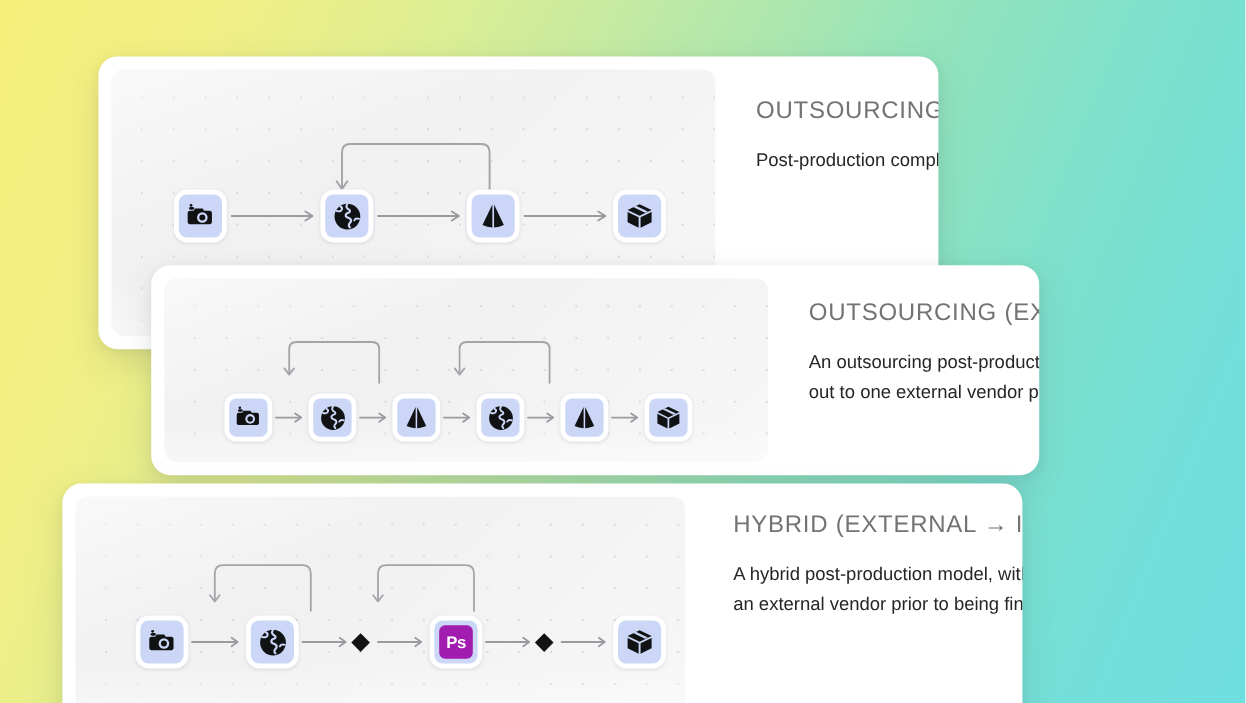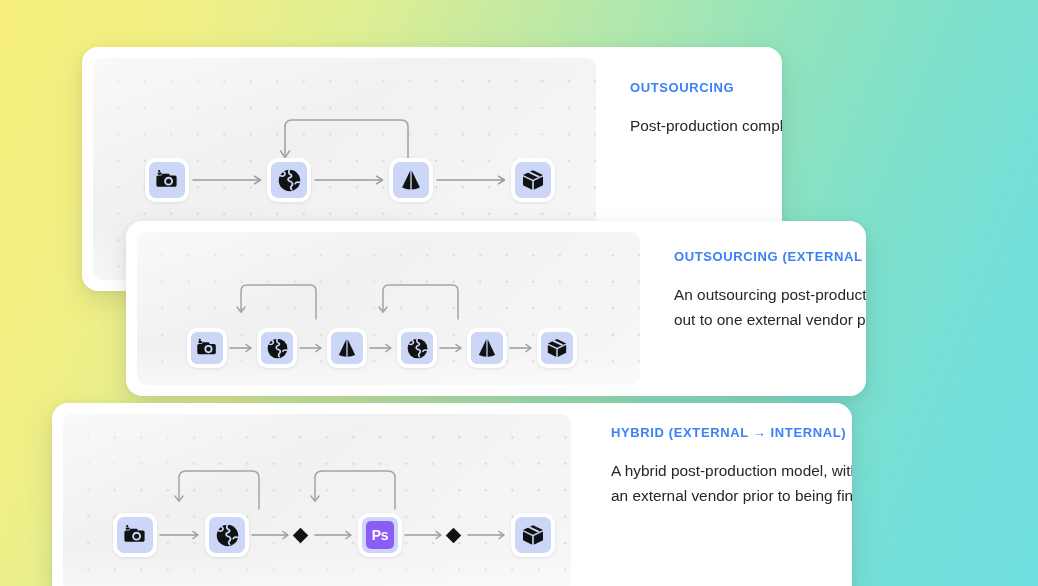--- a/index.html
+++ b/index.html
@@ -79,24 +79,24 @@
     pointer-events: none;
   }
 
   .card-body {
     flex: 1 1 auto;
     padding: 33px 30px 20px 34px;
     min-width: 0;
   }
 
   .card-title {
-    font-size: 13px;
-    font-weight: 700;
+    font-size: 20px;
+    font-weight: 400;
     letter-spacing: 0.62px;
-    color: #3b82f6;
+    color: #737373;
     white-space: nowrap;
     line-height: 1.2;
   }
 
   .card-desc {
     margin-top: 18px;
     font-size: 15.4px;
     line-height: 1.62;
     color: #242628;
     white-space: pre;
@@ -150,21 +150,21 @@
     z-index: 1;
     pointer-events: none;
   }
   .loop svg { display: block; overflow: visible; }
 
   
   .ps-tile {
     width: 28px;
     height: 28px;
     border-radius: 5px;
-    background: #8b5cf6;
+    background: #a21caf;
     color: #ffffff;
     font-size: 14px;
     font-weight: 700;
     display: flex;
     align-items: center;
     justify-content: center;
     letter-spacing: -0.4px;
     font-family: "Liberation Sans", sans-serif;
   }
 </style>

